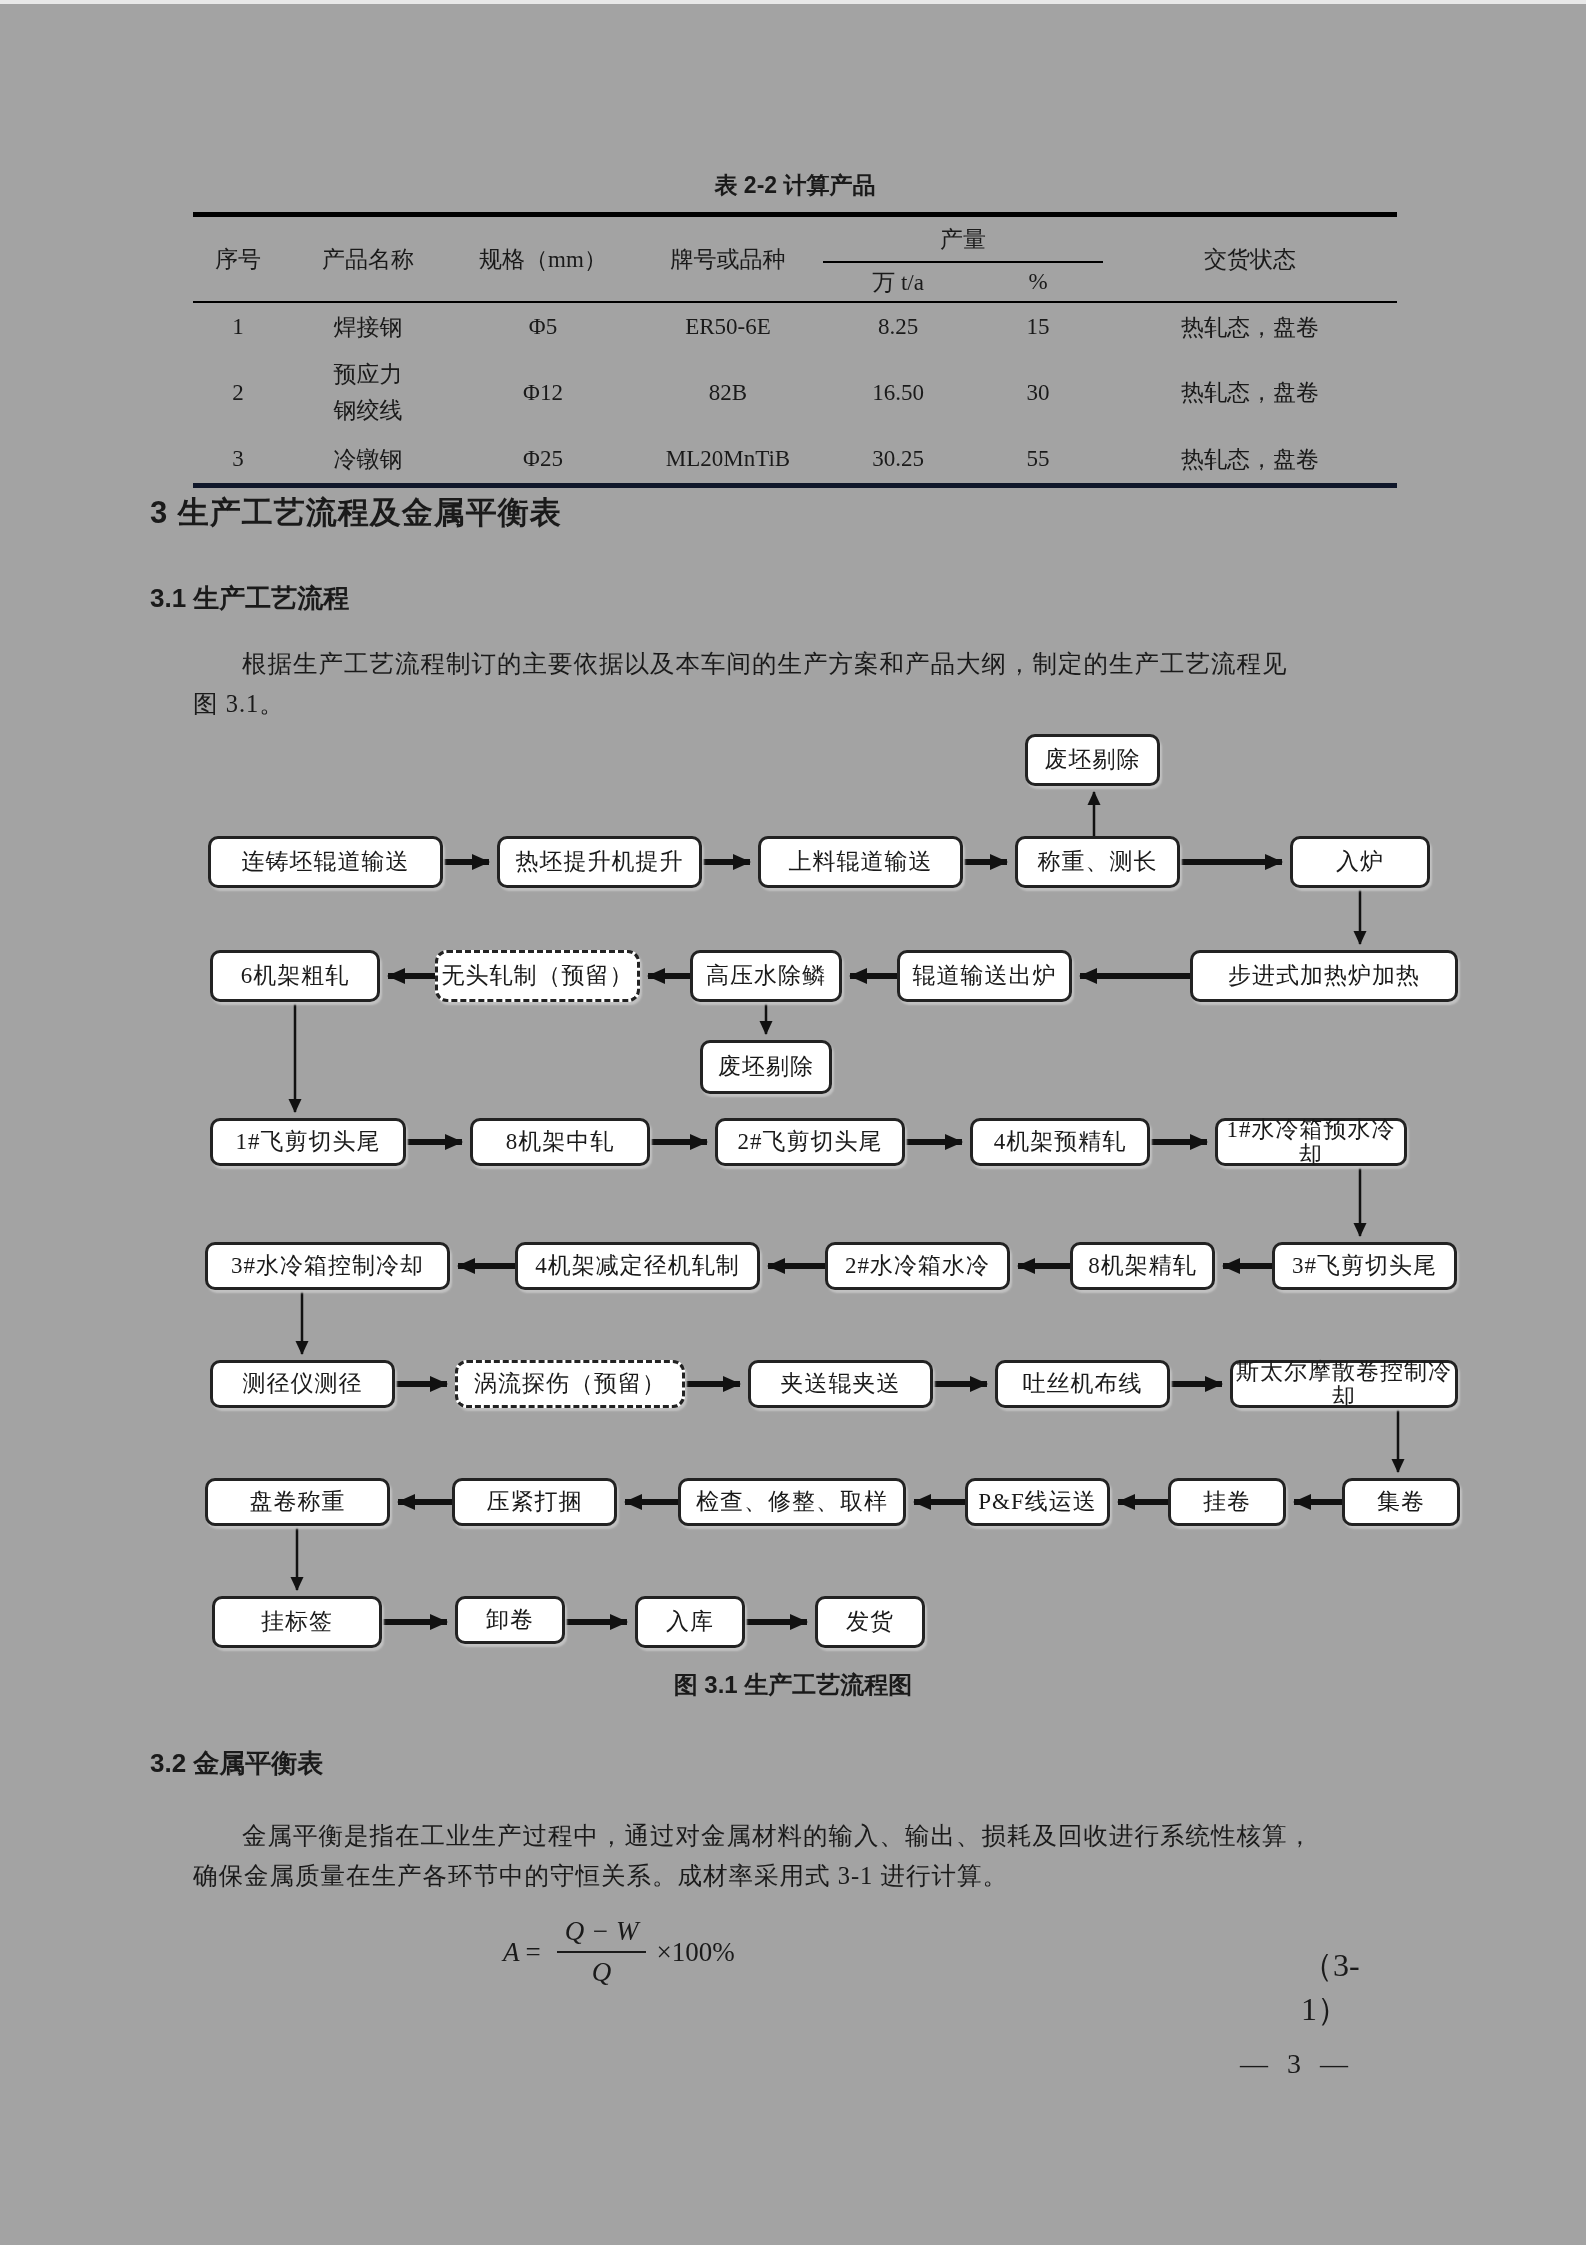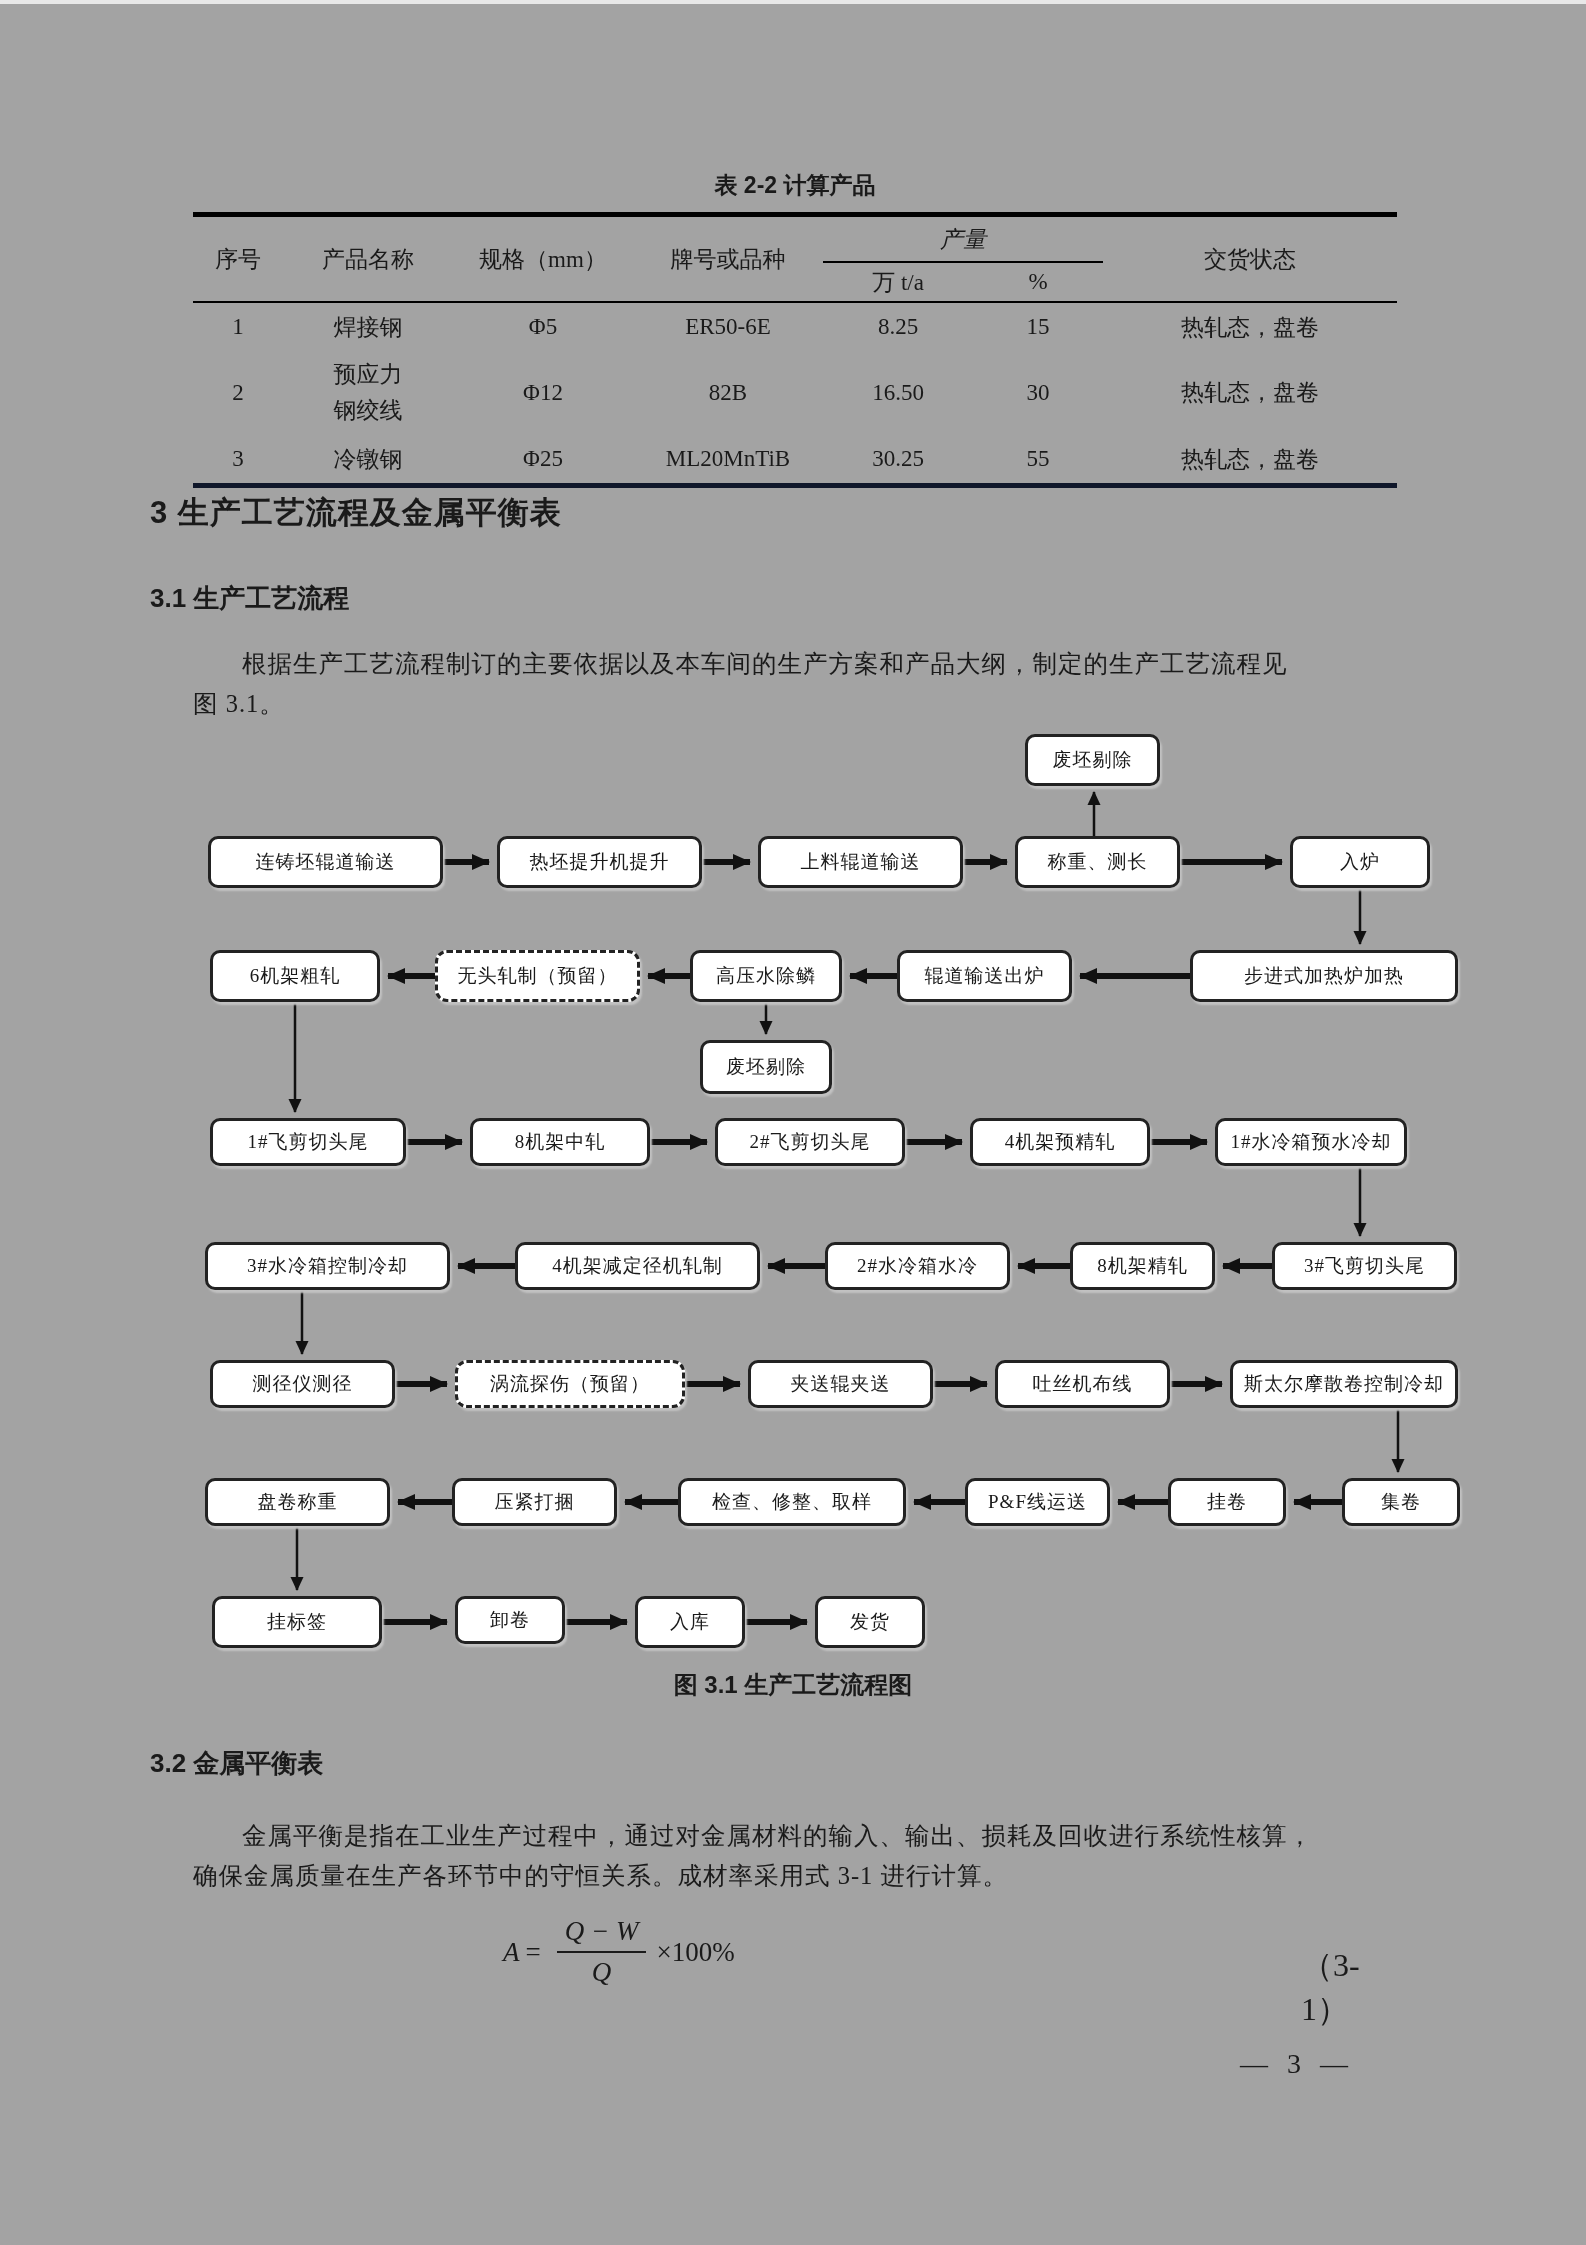--- a/index.html
+++ b/index.html
@@ -6,40 +6,40 @@
   .page{position:relative;width:1586px;height:2245px;background:#a3a3a3;margin:4px auto;
         font-family:"Liberation Serif","DejaVu Serif",serif;color:#1a1a1a;overflow:hidden;}
   
   .tbl-caption{position:absolute;top:166px;left:193px;width:1204px;text-align:center;
                font-family:"Liberation Sans","DejaVu Sans",sans-serif;font-weight:bold;font-size:23px;}
   table.products{position:absolute;top:208px;left:193px;width:1204px;border-collapse:collapse;
                  font-size:23px;table-layout:fixed;}
   table.products{border-top:5px solid #000;border-bottom:5px solid #0f172a;}
   table.products th,table.products td{font-weight:normal;text-align:center;vertical-align:middle;padding:0;}
   th.hmain{border-bottom:2px solid #000;height:84px;}
-  th.hyield{height:44px;border-bottom:2px solid #000;font-style:italic;}
+  th.hyield{height:44px;border-bottom:2px solid #000;}
   th.hsub{height:38px;border-bottom:2px solid #000;}
   td.cell{height:48px;}
   td.cell-tall{height:84px;line-height:1.55;}
   .wrap-3{display:inline-block;width:3.2em;line-height:1.55;}
   
   .h3{position:absolute;left:150px;top:488px;font-family:"Liberation Sans","DejaVu Sans",sans-serif;
       font-weight:bold;font-size:31px;letter-spacing:1px;}
   .h31{position:absolute;left:150px;top:577px;font-family:"Liberation Sans","DejaVu Sans",sans-serif;
        font-weight:bold;font-size:26px;}
   .h32{position:absolute;left:150px;top:1742px;font-family:"Liberation Sans","DejaVu Sans",sans-serif;
        font-weight:bold;font-size:26px;}
   .para{position:absolute;left:193px;width:1214px;font-size:24.5px;letter-spacing:1px;line-height:40px;}
   .p31{top:640px;}
   .p32{top:1812px;}
   .indent{display:inline-block;width:2em;}
   
   .flow{position:absolute;left:0;top:720px;width:1586px;height:1010px;}
   .fb{position:absolute;display:flex;align-items:center;justify-content:center;text-align:center;
-      background:#fff;border:3px solid #222;border-radius:10px;font-size:19px;letter-spacing:1px;
+      background:#fff;border:3px solid #222;border-radius:10px;font-size:23px;letter-spacing:1px;
       box-shadow:2px 3px 2px #c2c2c2;box-sizing:border-box;line-height:1.1;z-index:2;}
   .fb.dashed{border:3px dashed #222;border-radius:12px;}
   .flow svg{position:absolute;left:0;top:0;z-index:1;}
   .fig-caption{position:absolute;top:945px;left:0;width:1586px;text-align:center;
                font-family:"Liberation Sans","DejaVu Sans",sans-serif;font-weight:bold;font-size:24px;}
   
   .formula{position:absolute;top:1912px;left:193px;width:1204px;height:110px;}
   .formula-inner{position:absolute;left:310px;top:0;display:flex;align-items:center;font-size:27px;}
   .frac{display:inline-flex;flex-direction:column;align-items:center;margin:0 10px;}
   .frac .num{padding:0 8px 4px 8px;border-bottom:2px solid #1a1a1a;}

